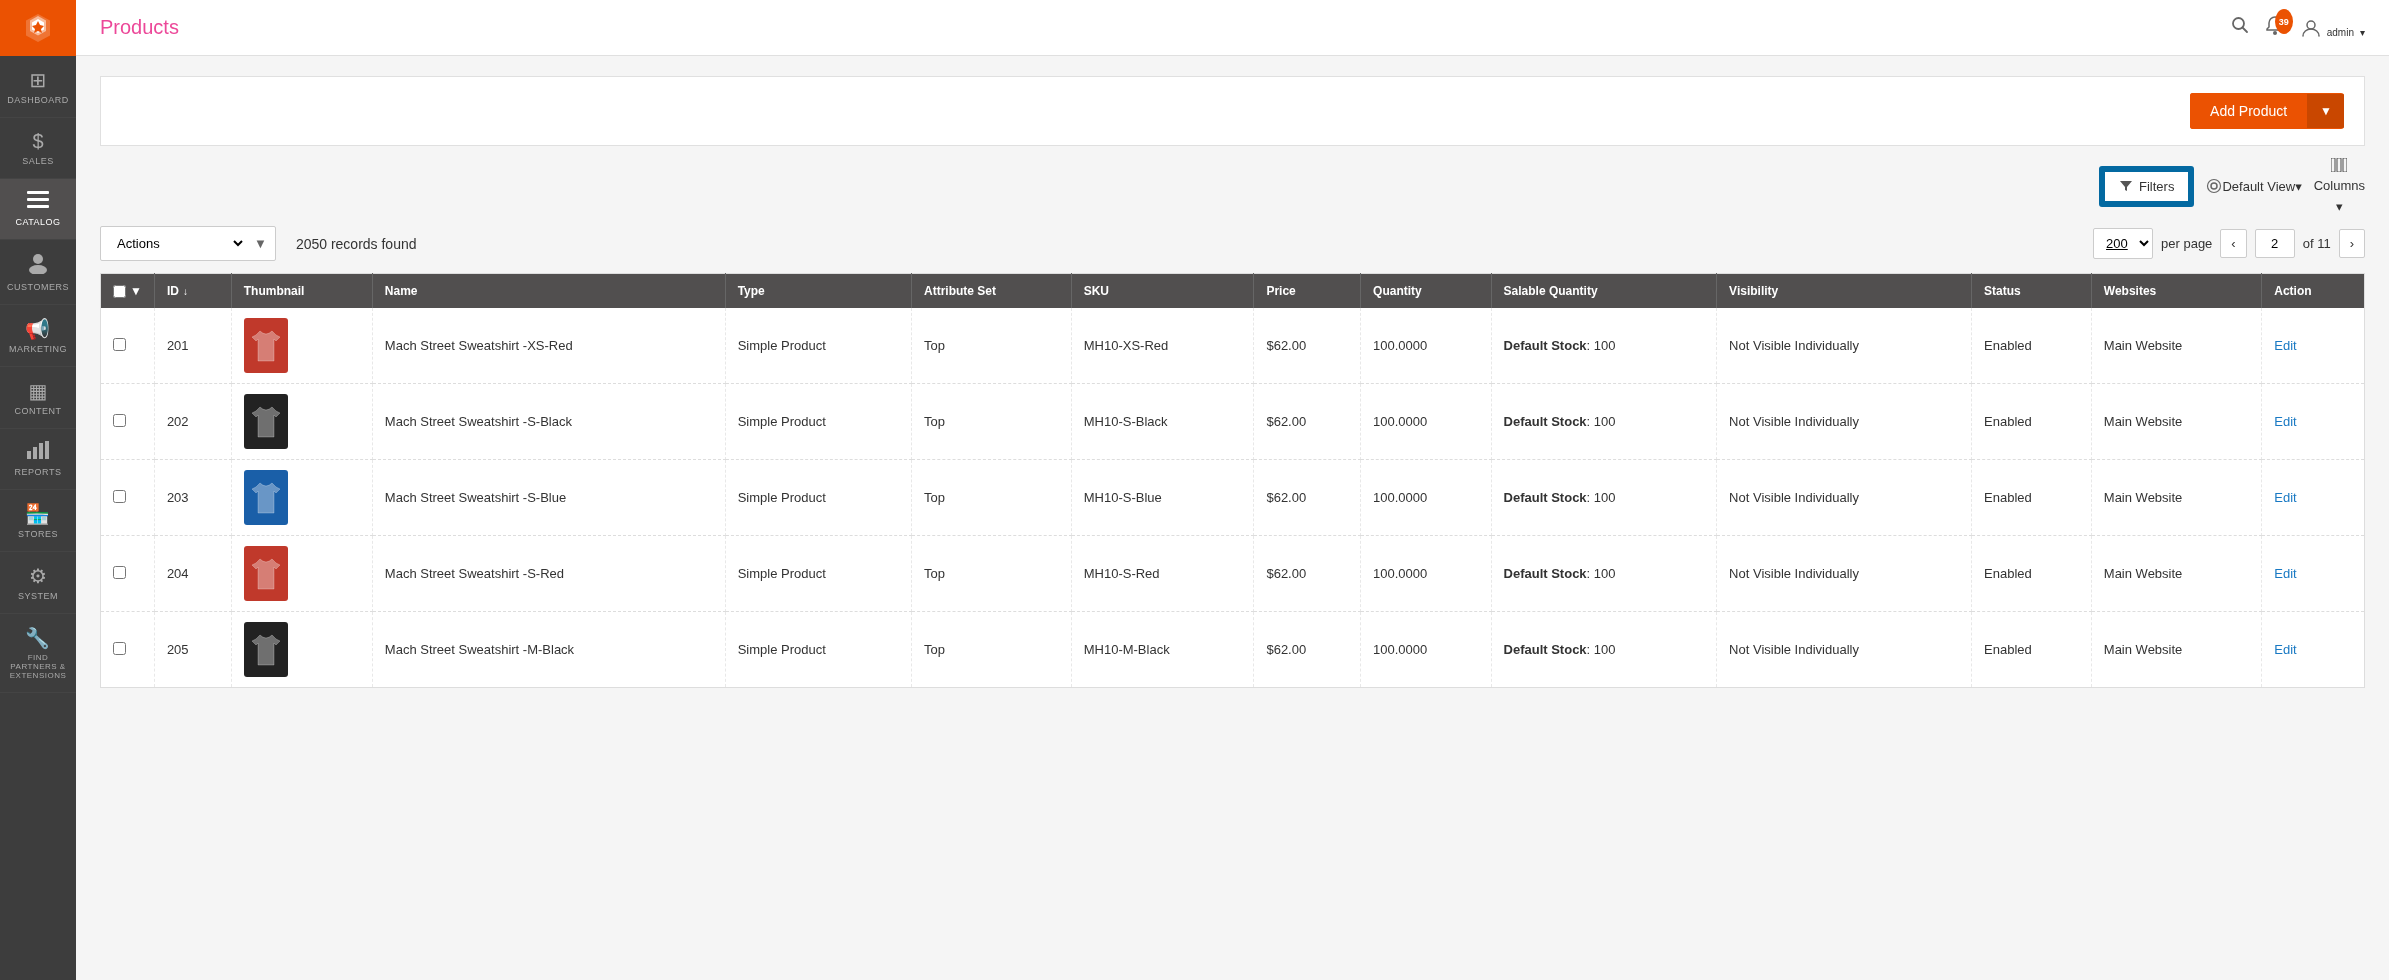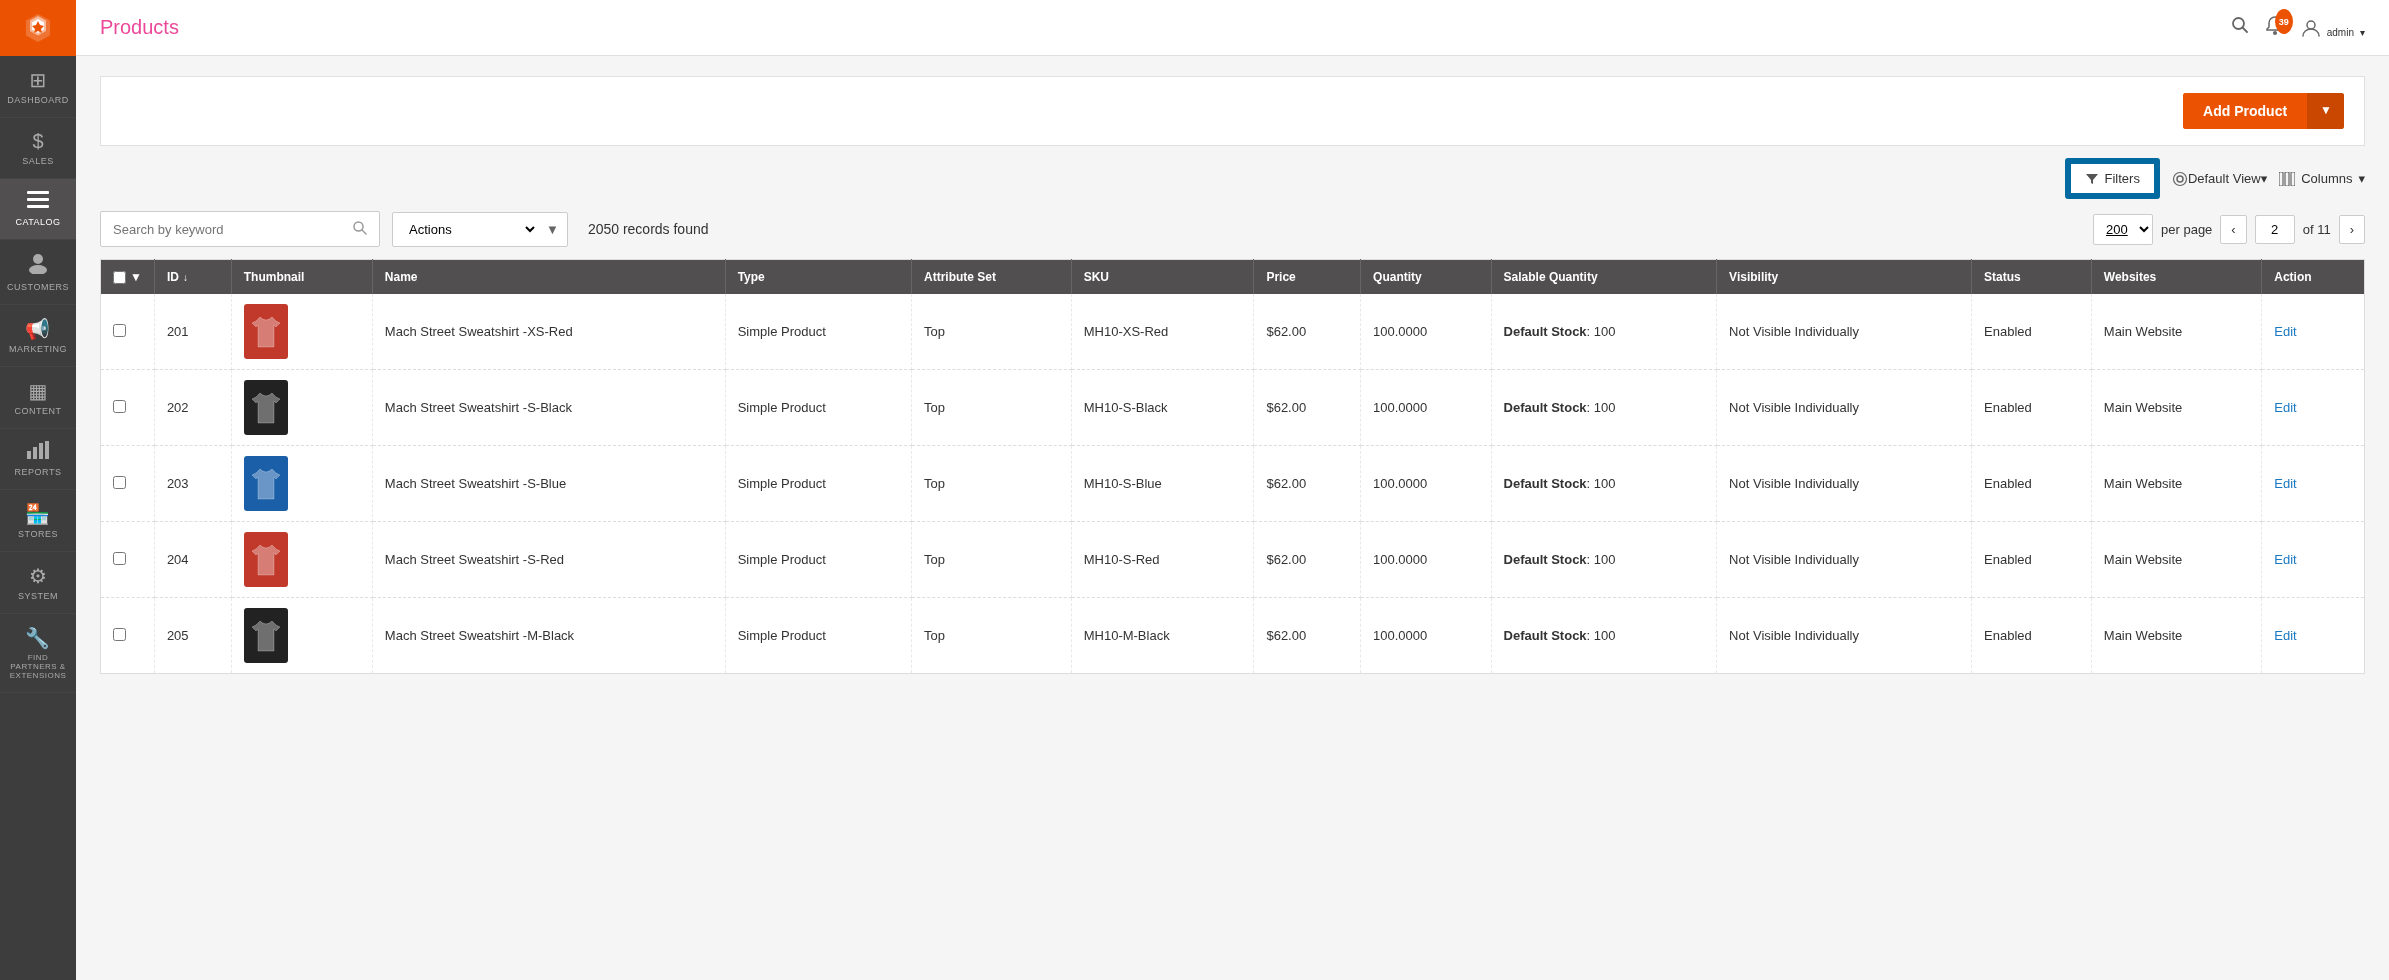--- a/index.html
+++ b/index.html
@@ -97,27 +97,28 @@
       background: #fff;
       padding: 16px 20px;
       display: flex;
       justify-content: flex-end;
       align-items: center;
       margin-bottom: 12px;
       border: 1px solid #e0e0e0;
     }
     .add-product-btn {
       display: flex;
+      align-items: center;
       background: #eb5202;
       color: #fff;
       border: none;
       padding: 0;
       cursor: pointer;
       font-size: 14px;
-      font-weight: 700;
+      font-weight: 400;
       border-radius: 3px;
       overflow: hidden;
     }
     .add-product-main {
       padding: 10px 20px;
       background: #eb5202;
     }
     .add-product-arrow {
       padding: 10px 12px;
       background: #c94700;
@@ -157,20 +158,21 @@
     }
     .columns-btn {
       display: flex;
       align-items: center;
       gap: 6px;
       cursor: pointer;
       font-size: 13px;
       color: #333;
       background: none;
       border: none;
+      flex-direction: column;
     }
     .search-box {
       display: flex;
       align-items: center;
       border: 1px solid #ccc;
       background: #fff;
       padding: 8px 12px;
       width: 280px;
       border-radius: 2px;
     }
@@ -420,29 +422,20 @@
           <rect x="0" y="0" width="4" height="14" rx="1" stroke="#666" stroke-width="1.2" fill="none"></rect>
           <rect x="6" y="0" width="4" height="14" rx="1" stroke="#666" stroke-width="1.2" fill="none"></rect>
           <rect x="12" y="0" width="4" height="14" rx="1" stroke="#666" stroke-width="1.2" fill="none"></rect>
         </svg>
         <span>Columns</span>
         <span>▾</span>
       </button>
     </div>
 
     <div style="display:flex; align-items:center; gap:12px; margin-bottom:12px;">
-      <div class="search-box">
-        <input type="text" placeholder="Search by keyword" style="">
-        <span class="search-icon">
-          <svg width="15" height="15" viewBox="0 0 15 15" fill="none">
-            <circle cx="6.5" cy="6.5" r="4.5" stroke="#999" stroke-width="1.5"></circle>
-            <line x1="10" y1="10" x2="14" y2="14" stroke="#999" stroke-width="1.5" stroke-linecap="round"></line>
-          </svg>
-        </span>
-      </div>
 
       <div class="actions-select">
         <select>
           <option>Actions</option>
           <option>Delete</option>
           <option>Change Status</option>
           <option>Update Attributes</option>
         </select>
         <span style="padding:0 8px; color:#666; pointer-events:none;">▼</span>
       </div>

